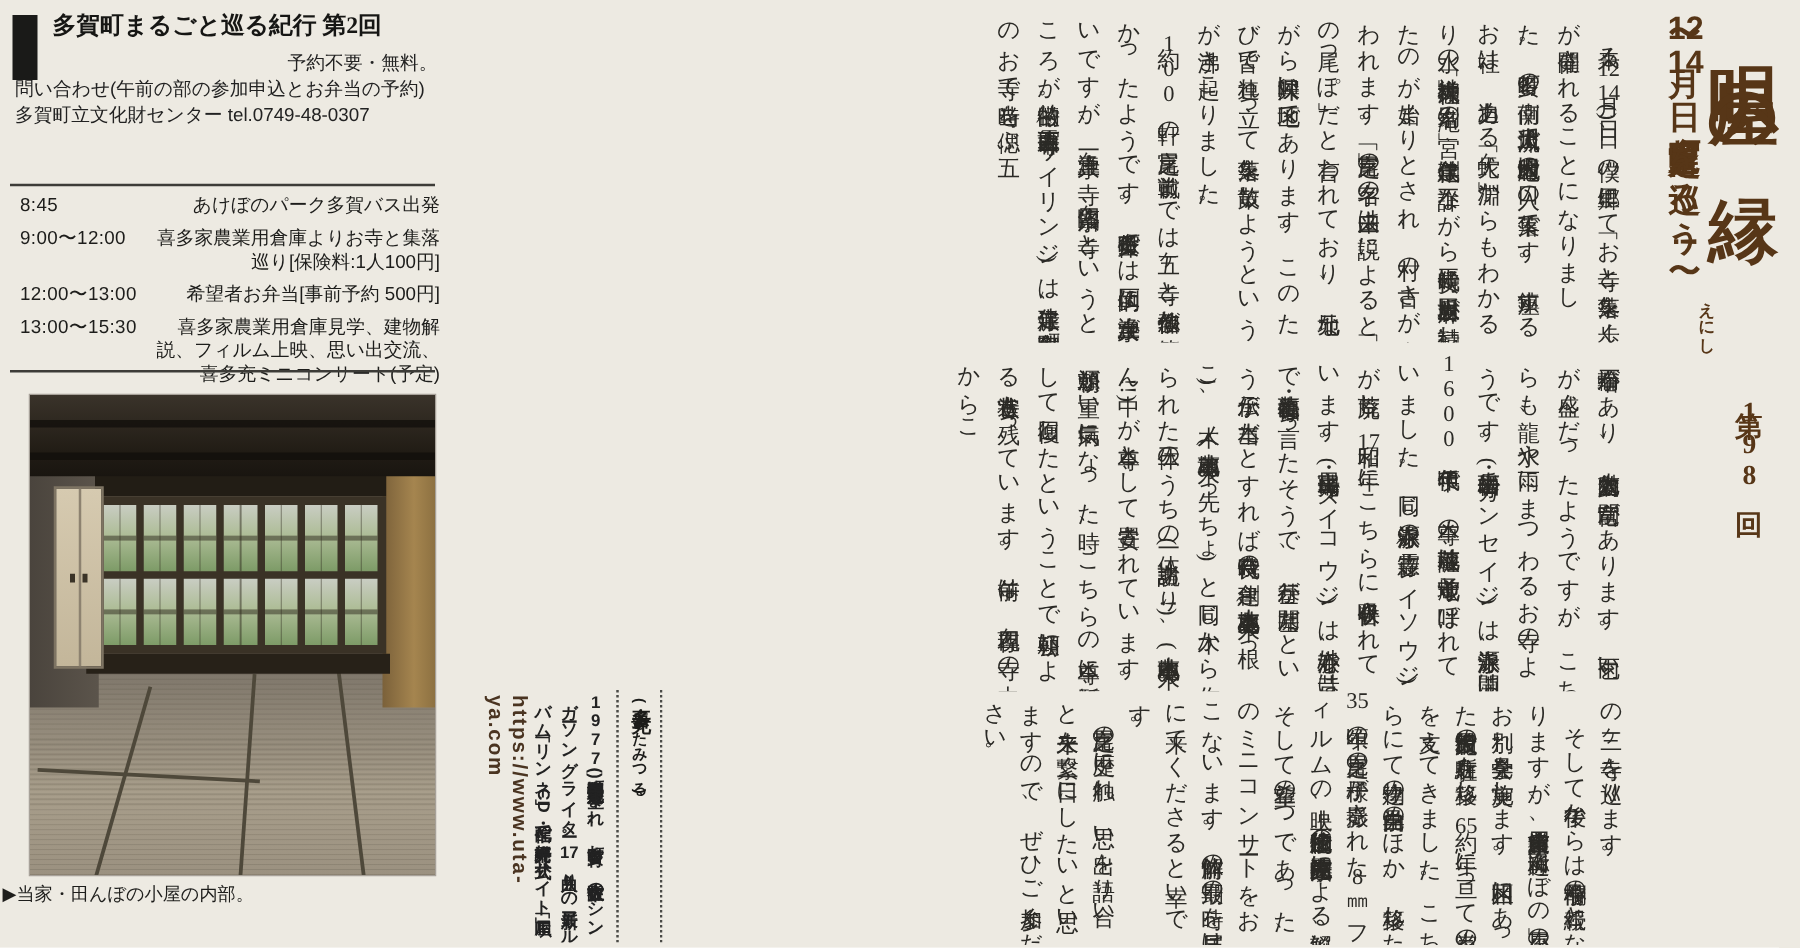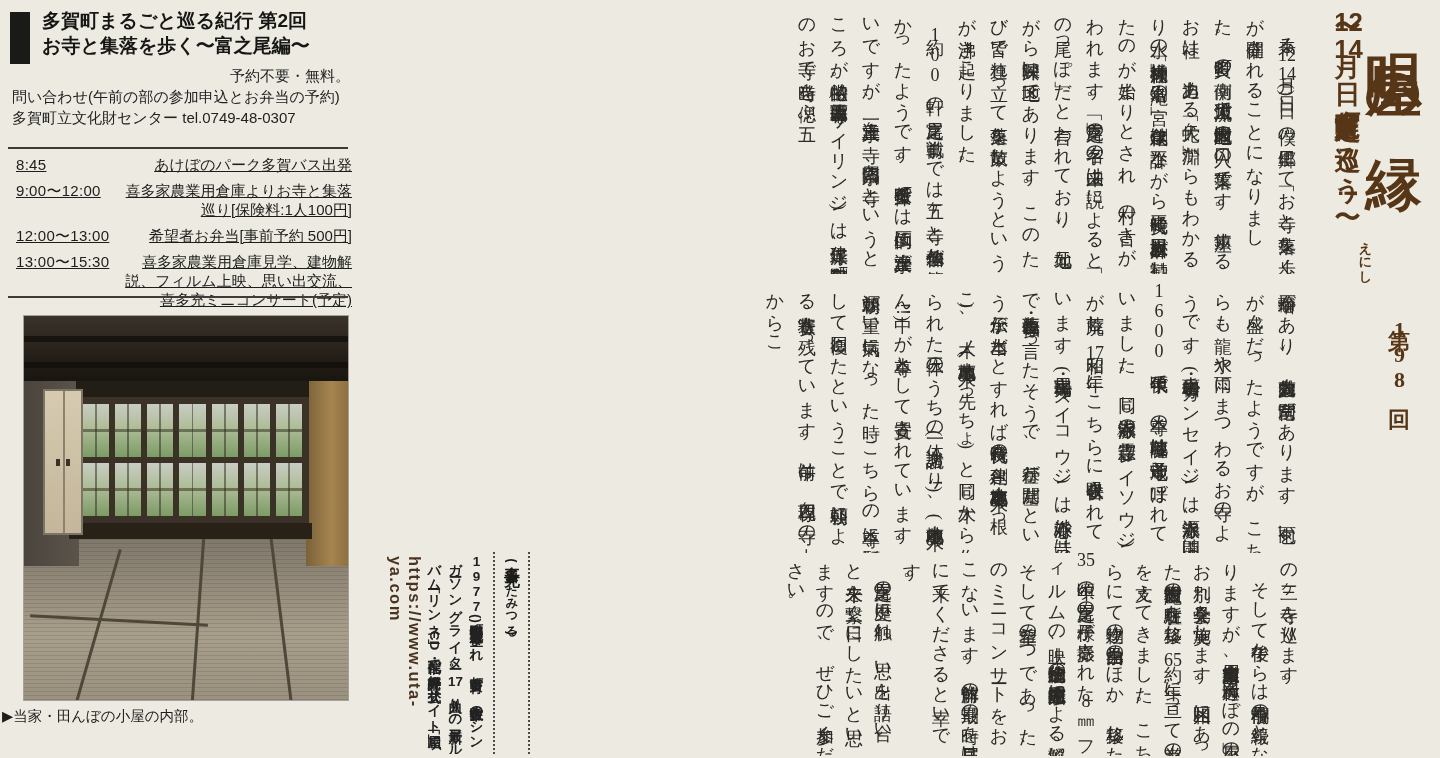--- a/index.html
+++ b/index.html
@@ -2,29 +2,29 @@
 <html lang="ja"><head>
 <meta charset="utf-8">
 <style>
   html,body{margin:0;padding:0;}
   #page{position:relative;width:1440px;height:758px;background:#edeae2;overflow:hidden;
         font-family:"Liberation Sans","DejaVu Sans",sans-serif;color:#292824;}
 
   
   .infobox{position:absolute;left:10px;top:8px;width:340px;}
   .ib-bar{position:absolute;left:0;top:4px;width:20px;height:52px;background:#1a1a18;}
-  .ib-titles{margin-left:32px;font-weight:bold;font-size:19px;line-height:25px;color:#161614;}
+  .ib-titles{margin-left:32px;font-weight:bold;font-size:19px;line-height:25px;color:#161614;font-family:Liberation Serif, serif;}
   .ib-note,.ib-contact{font-size:15px;line-height:21px;margin-left:2px;color:#222;}
   .ib-note{margin-top:7px;}
   .ib-note-2{text-align:right;}
   .rule{position:absolute;left:8px;width:340px;height:2px;background:#3d3c38;}
   .rule-1{top:147px;} .rule-2{top:296px;}
 
   .schedule{position:absolute;left:16px;top:155px;width:336px;font-size:15px;line-height:19px;color:#1d1d1b;}
-  .srow{display:flex;margin-bottom:7px;text-decoration:underline;}
+  .srow{display:flex;margin-bottom:7px;}
   .stime{width:100px;flex:none;letter-spacing:.3px;}
   .sdesc{flex:1;text-align:right;}
 
   
   .photo{position:absolute;left:24px;top:316px;width:324px;height:384px;background:#8d8374;
          overflow:hidden;outline:1px solid #a7a199;}
   .ph-ceiling{position:absolute;left:0;top:0;right:0;height:17%;
       background:linear-gradient(#3a332a,#211c15 70%,#191510);}
   .ph-beam{position:absolute;left:0;right:0;height:6px;background:#120f0b;opacity:.8;}
   .ph-leftwall{position:absolute;left:0;top:10%;width:17%;height:55%;
@@ -86,21 +86,20 @@
 </style>
 </head>
 <body>
 
 <div id="page">
 
   <div class="infobox">
     <div class="ib-bar"></div>
     <div class="ib-titles">
       <div>多賀町まるごと巡る紀行 第2回</div>
-      <div>お寺と集落を歩く〜富之尾編〜</div>
     </div>
     <div class="ib-note">
       <div class="ib-note-2">予約不要・無料。</div>
     </div>
     <div class="ib-contact">
       <div>問い合わせ(午前の部の参加申込とお弁当の予約)</div>
       <div>多賀町立文化財センター tel.0749-48-0307</div>
     </div>
   </div>
 

